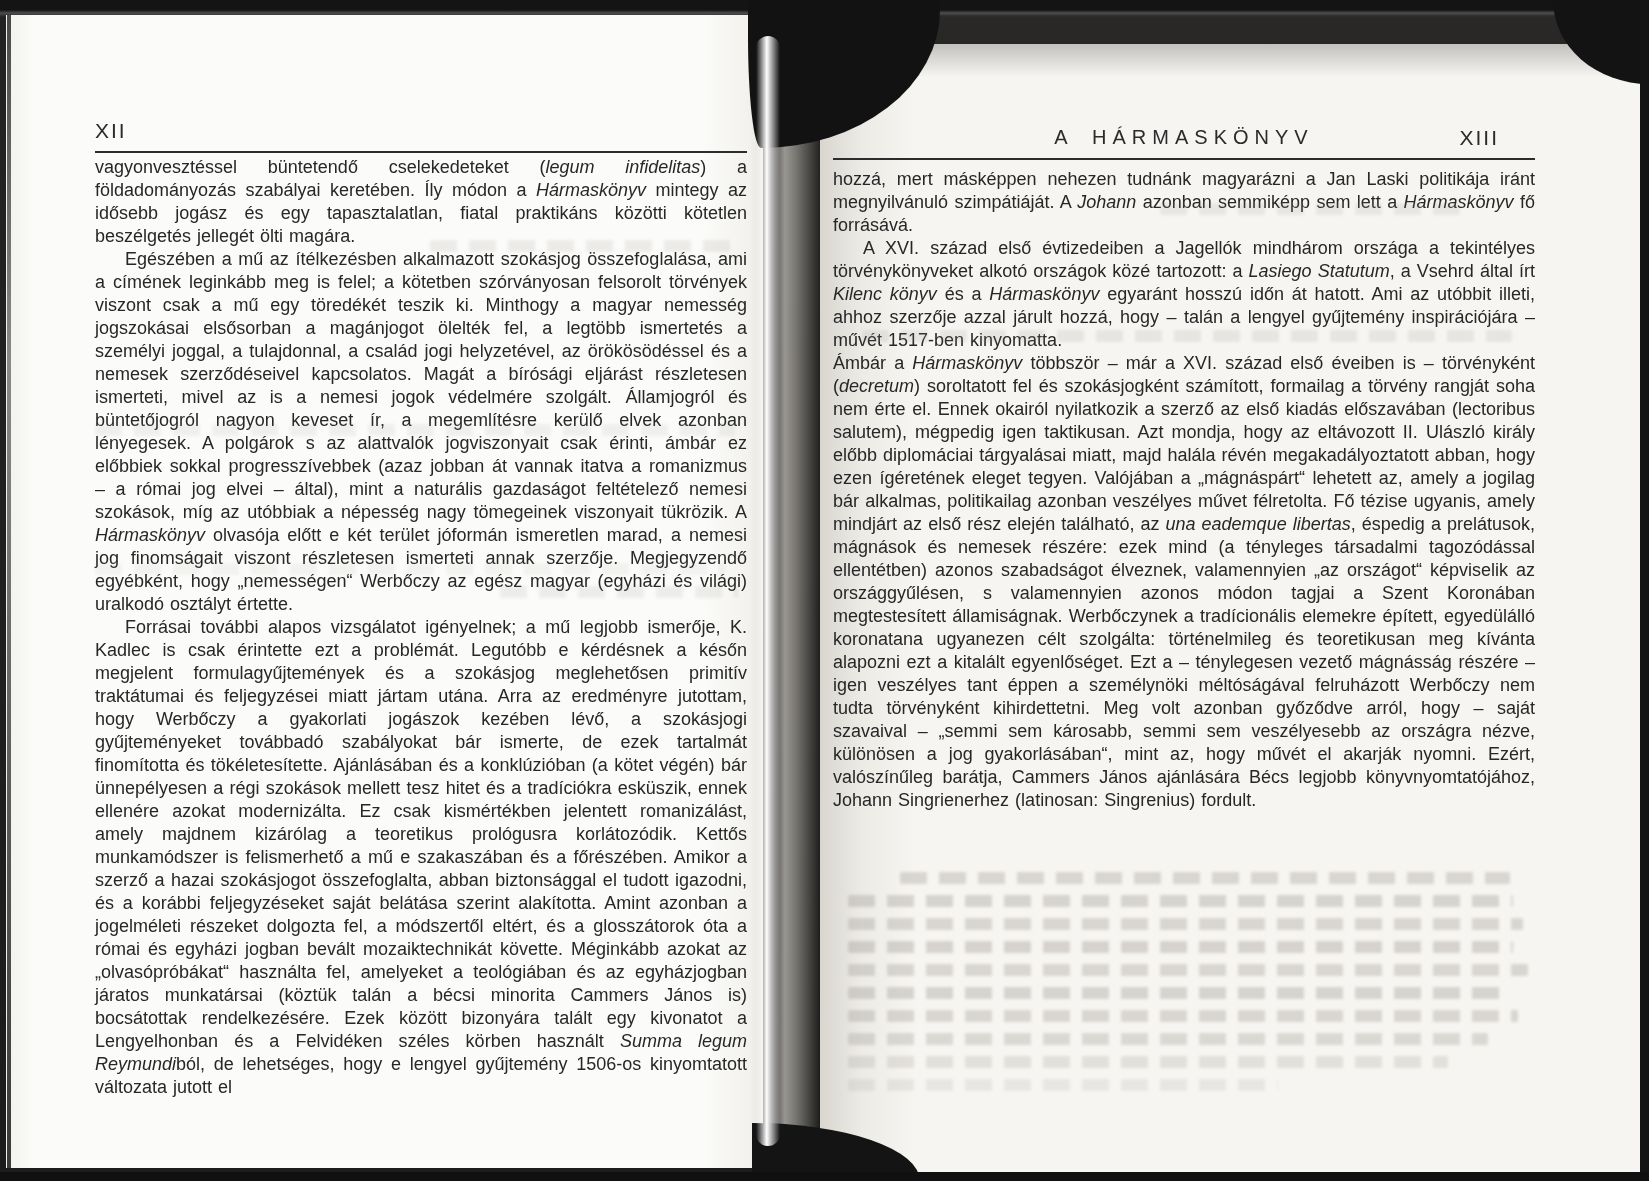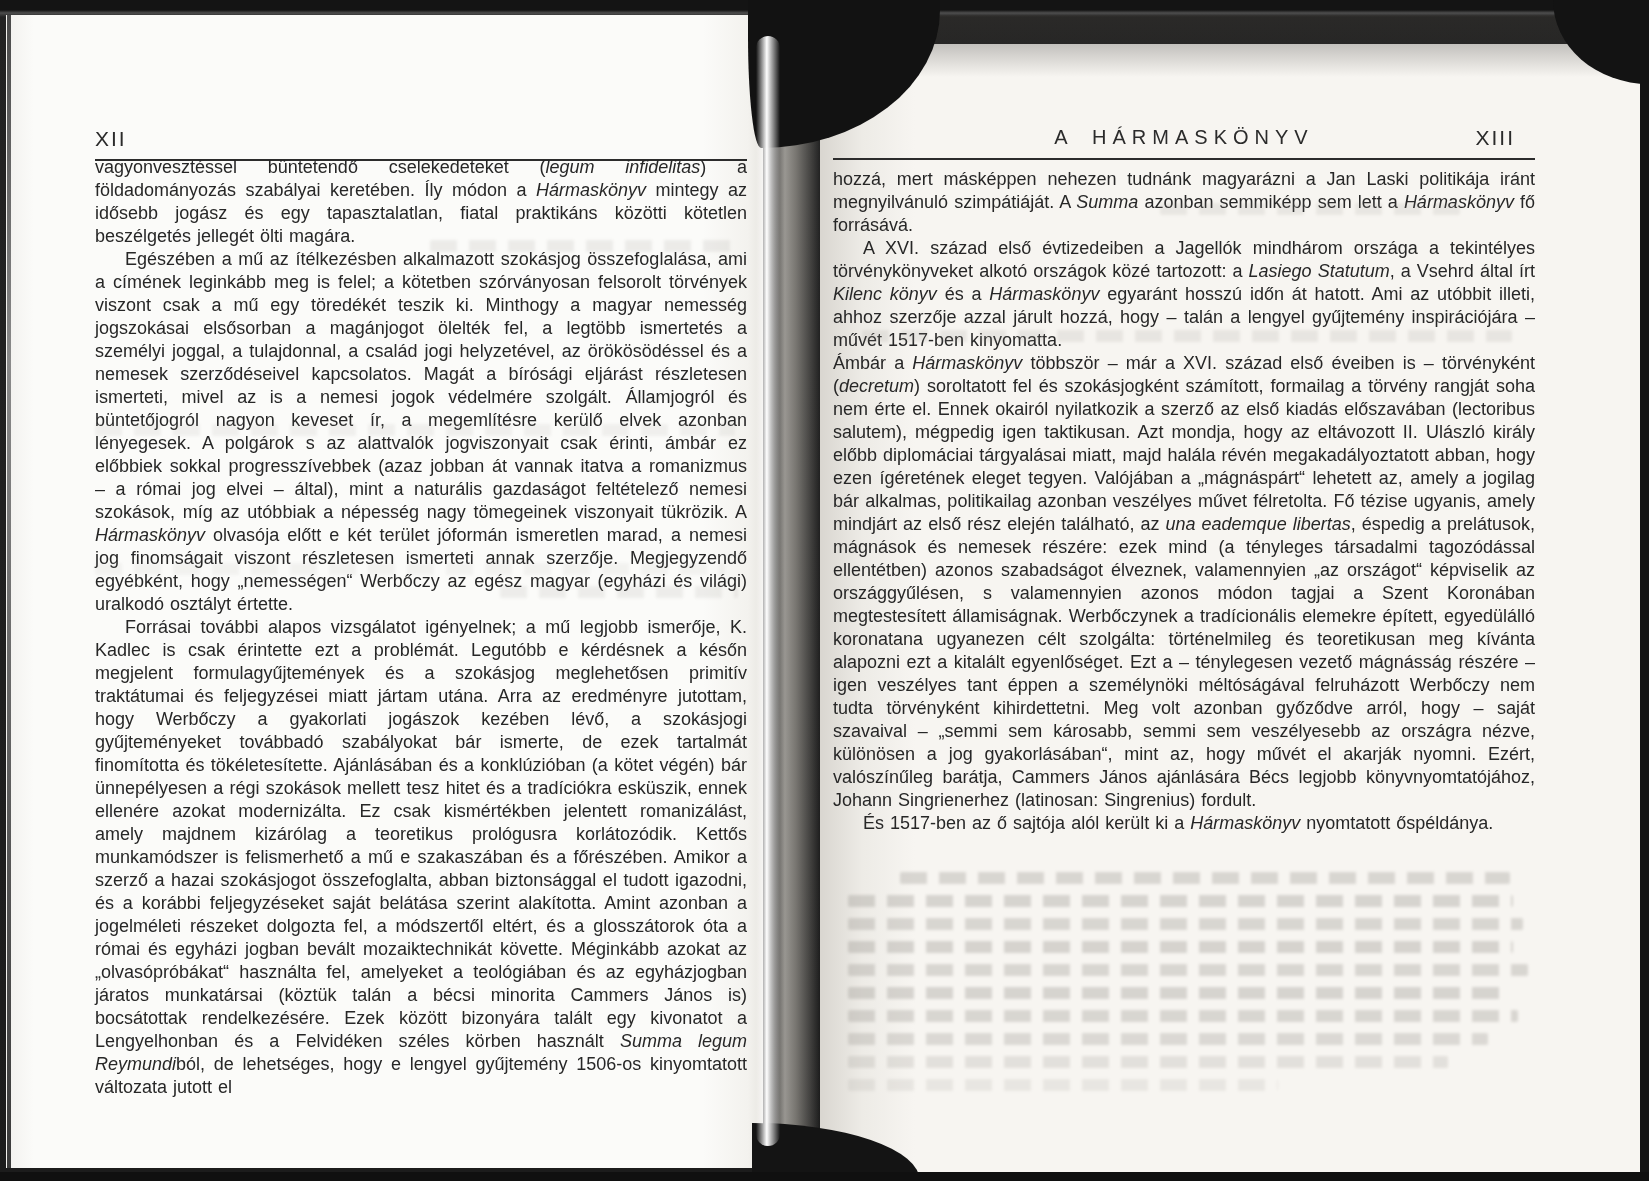--- a/index.html
+++ b/index.html
@@ -29,25 +29,25 @@
   .gutter-bottom-wedge{position:absolute;left:752px;bottom:0;width:168px;height:58px;background:#141414;
     border-top-right-radius:168px 58px;}
   .page-edge-highlight{position:absolute;left:756px;top:36px;width:24px;height:1110px;
     background:linear-gradient(90deg,rgba(255,255,255,0),#ffffff 45%,rgba(255,255,255,0));border-radius:12px;}
   .corner-top-right{position:absolute;right:0;top:0;width:96px;height:84px;background:#131313;
     border-bottom-left-radius:96px 84px;}
   .right-edge-band{position:absolute;right:0;top:0;width:9px;height:1181px;background:#141414;}
   .bottom-band{position:absolute;left:0;bottom:0;width:1649px;height:9px;background:#101010;}
 
   .page-header{position:absolute;border-bottom:2px solid #2c2c2c;color:#2b2b2b;}
-  #lp-header{left:89px;top:108px;width:652px;height:36px;}
+  #lp-header{left:89px;top:100px;width:652px;height:36px;}
   #rp-header{left:13px;top:78px;width:702px;height:36px;position:absolute;border-bottom:2px solid #2c2c2c;color:#2b2b2b;}
   .pgnum{position:absolute;top:4px;font-size:21px;letter-spacing:2px;}
   .pgnum.left{left:0;}
-  .pgnum.right{right:20px;text-align:right;}
+  .pgnum.right{right:36px;text-align:right;}
   .running-title{position:absolute;left:0;right:0;top:4px;text-align:center;font-size:20px;letter-spacing:6px;word-spacing:8px;}
 
   .body-text{position:absolute;text-align:justify;color:#272727;font-size:18px;line-height:23px;word-spacing:1px;}
   #lp-body{left:89px;top:141px;width:652px;}
   #rp-body{left:13px;top:124px;width:702px;}
   .body-text p{margin:0;}
   .indent{text-indent:30px;}
   .gap-top{margin-top:24px;}
   .em{font-style:italic;}
 
@@ -69,24 +69,23 @@
       <p class="indent">Forrásai további alapos vizsgálatot igényelnek; a mű legjobb ismerője, K. Kadlec is csak érintette ezt a problémát. Legutóbb e kérdésnek a későn megjelent formulagyűjtemények és a szokásjog meglehetősen primitív traktátumai és feljegyzései miatt jártam utána. Arra az eredményre jutottam, hogy Werbőczy a gyakorlati jogászok kezében lévő, a szokásjogi gyűjteményeket továbbadó szabályokat bár ismerte, de ezek tartalmát finomította és tökéletesítette. Ajánlásában és a konklúzióban (a kötet végén) bár ünnepélyesen a régi szokások mellett tesz hitet és a tradíciókra esküszik, ennek ellenére azokat modernizálta. Ez csak kismértékben jelentett romanizálást, amely majdnem kizárólag a teoretikus prológusra korlátozódik. Kettős munkamódszer is felismerhető a mű e szakaszában és a főrészében. Amikor a szerző a hazai szokásjogot összefoglalta, abban biztonsággal el tudott igazodni, és a korábbi feljegyzéseket saját belátása szerint alakította. Amint azonban a jogelméleti részeket dolgozta fel, a módszertől eltért, és a glosszátorok óta a római és egyházi jogban bevált mozaiktechnikát követte. Méginkább azokat az „olvasópróbákat“ használta fel, amelyeket a teológiában és az egyházjogban járatos munkatársai (köztük talán a bécsi minorita Cammers János is) bocsátottak rendelkezésére. Ezek között bizonyára talált egy kivonatot a Lengyelhonban és a Felvidéken széles körben használt <span class="em">Summa legum Reymundi</span>ból, de lehetséges, hogy e lengyel gyűjtemény 1506-os kinyomtatott változata jutott el</p>
     </div>
   </div>
 
   <div class="page" id="page-right">
     <div id="rp-header">
       <span class="running-title">A HÁRMASKÖNYV</span>
       <span class="pgnum right">XIII</span>
     </div>
     <div class="body-text" id="rp-body">
-      <p>hozzá, mert másképpen nehezen tudnánk magyarázni a Jan Laski politikája iránt megnyilvánuló szimpátiáját. A <span class="em">Summa</span> azonban semmiképp sem lett a <span class="em">Hármaskönyv</span> fő forrásává.</p>
+      <p>hozzá, mert másképpen nehezen tudnánk magyarázni a Jan Laski politikája iránt megnyilvánuló szimpátiáját. A <span class="em">Johann</span> azonban semmiképp sem lett a <span class="em">Hármaskönyv</span> fő forrásává.</p>
       <p class="indent">A XVI. század első évtizedeiben a Jagellók mindhárom országa a tekintélyes törvénykönyveket alkotó országok közé tartozott: a <span class="em">Lasiego Statutum</span>, a Vsehrd által írt <span class="em">Kilenc könyv</span> és a <span class="em">Hármaskönyv</span> egyaránt hosszú időn át hatott. Ami az utóbbit illeti, ahhoz szerzője azzal járult hozzá, hogy – talán a lengyel gyűjtemény inspirációjára – művét 1517-ben kinyomatta.</p>
       <p class="gap-top">Ámbár a <span class="em">Hármaskönyv</span> többször – már a XVI. század első éveiben is – törvényként (<span class="em">decretum</span>) soroltatott fel és szokásjogként számított, formailag a törvény rangját soha nem érte el. Ennek okairól nyilatkozik a szerző az első kiadás előszavában (lectoribus salutem), mégpedig igen taktikusan. Azt mondja, hogy az eltávozott II. Ulászló király előbb diplomáciai tárgyalásai miatt, majd halála révén megakadályoztatott abban, hogy ezen ígéretének eleget tegyen. Valójában a „mágnáspárt“ lehetett az, amely a jogilag bár alkalmas, politikailag azonban veszélyes művet félretolta. Fő tézise ugyanis, amely mindjárt az első rész elején található, az <span class="em">una eademque libertas</span>, éspedig a prelátusok, mágnások és nemesek részére: ezek mind (a tényleges társadalmi tagozódással ellentétben) azonos szabadságot élveznek, valamennyien „az országot“ képviselik az országgyűlésen, s valamennyien azonos módon tagjai a Szent Koronában megtestesített államiságnak. Werbőczynek a tradícionális elemekre épített, egyedülálló koronatana ugyanezen célt szolgálta: történelmileg és teoretikusan meg kívánta alapozni ezt a kitalált egyenlőséget. Ezt a – ténylegesen vezető mágnásság részére – igen veszélyes tant éppen a személynöki méltóságával felruházott Werbőczy nem tudta törvényként kihirdettetni. Meg volt azonban győződve arról, hogy – saját szavaival – „semmi sem károsabb, semmi sem veszélyesebb az országra nézve, különösen a jog gyakorlásában“, mint az, hogy művét el akarják nyomni. Ezért, valószínűleg barátja, Cammers János ajánlására Bécs legjobb könyvnyomtatójához, Johann Singrienerhez (latinosan: Singrenius) fordult.</p>
-      <p class="indent">És 1517-ben az ő sajtója alól került ki a <span class="em">Hármaskönyv</span> nyomtatott őspéldánya.</p>
     </div>
   </div>
 
   <div class="right-top-shade"></div>
   <div class="gutter-mid"></div>
   <div class="gutter-top-wedge"></div>
   <div class="gutter-bottom-wedge"></div>
   <div class="page-edge-highlight"></div>
   <div class="corner-top-right"></div>
   <div class="right-edge-band"></div>

